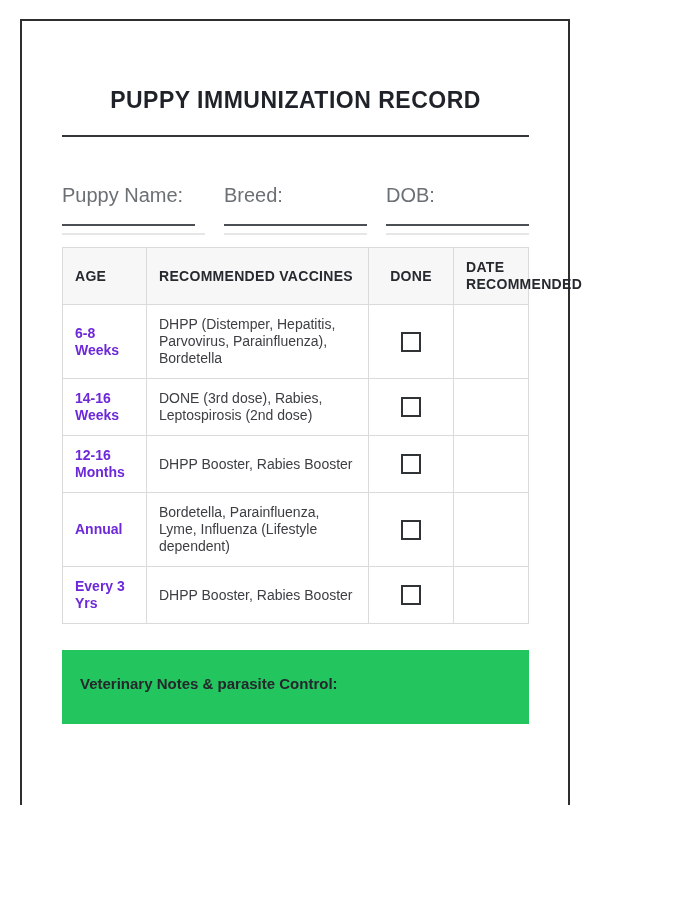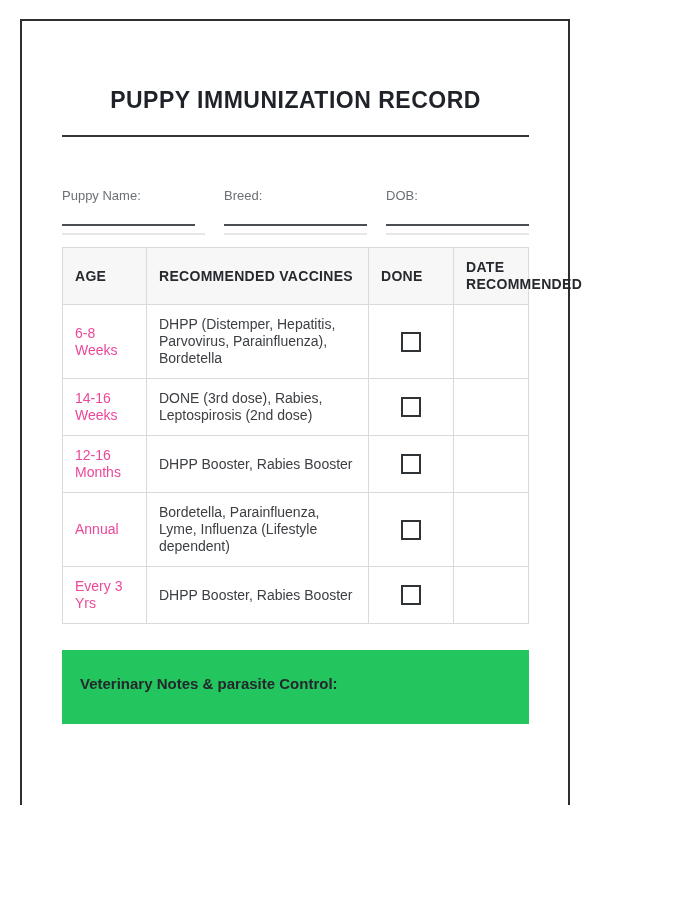--- a/index.html
+++ b/index.html
@@ -5,31 +5,31 @@
   html,body{margin:0;padding:0;background:#ffffff;}
   body{width:700px;height:900px;position:relative;font-family:"Liberation Sans",sans-serif;
        -webkit-font-smoothing:antialiased;}
   .page{position:absolute;left:20px;top:19px;width:550px;height:786px;box-sizing:border-box;
         background:#ffffff;border:2px solid #2e2e2e;border-bottom:none;padding:0 39px 0 40px;}
   .title{margin-top:65px;text-align:center;font-size:23px;font-weight:bold;color:#1f2329;
          letter-spacing:0.5px;line-height:28px;}
   .title-rule{margin-top:21px;height:2px;background:#333639;}
   .fields{margin-top:50px;display:flex;gap:19px;}
   .field{flex:1;min-width:0;}
-  .field-label{font-size:13px;color:#6b7075;line-height:17px;}
+  .field-label{font-size:20px;color:#6b7075;line-height:17px;}
   .field-line{margin-top:20px;height:2px;background:#4b4e52;}
   .field-line.short{width:133px;}
   .field-subline{margin-top:7px;height:2px;background:#e6e6e6;}
   table{margin-top:12px;width:100%;border-collapse:collapse;table-layout:fixed;}
   th,td{border:1px solid #dadada;padding:11px 12px;vertical-align:middle;}
   th{background:#f7f7f7;font-size:14px;font-weight:bold;color:#26292e;text-align:left;
      letter-spacing:0.3px;line-height:17px;}
-  th.center{}
+  th.center{text-align:center;}
   td{font-size:14px;color:#3b3e42;line-height:17px;}
-  td.age{font-weight:normal;color:#ec4899;}
+  td.age{font-weight:bold;color:#6d28d9;}
   td.done-cell{text-align:center;}
   .checkbox{width:20px;height:20px;box-sizing:border-box;border:2px solid #303336;
             background:#ffffff;margin:0 auto;}
   .notes-box{margin-top:26px;background:#22c55e;padding:25px 18px 31px 18px;}
   .notes-heading{font-size:15px;font-weight:bold;color:#24272b;line-height:18px;}
 </style>
 </head>
 <body>
 
 <div class="page">

